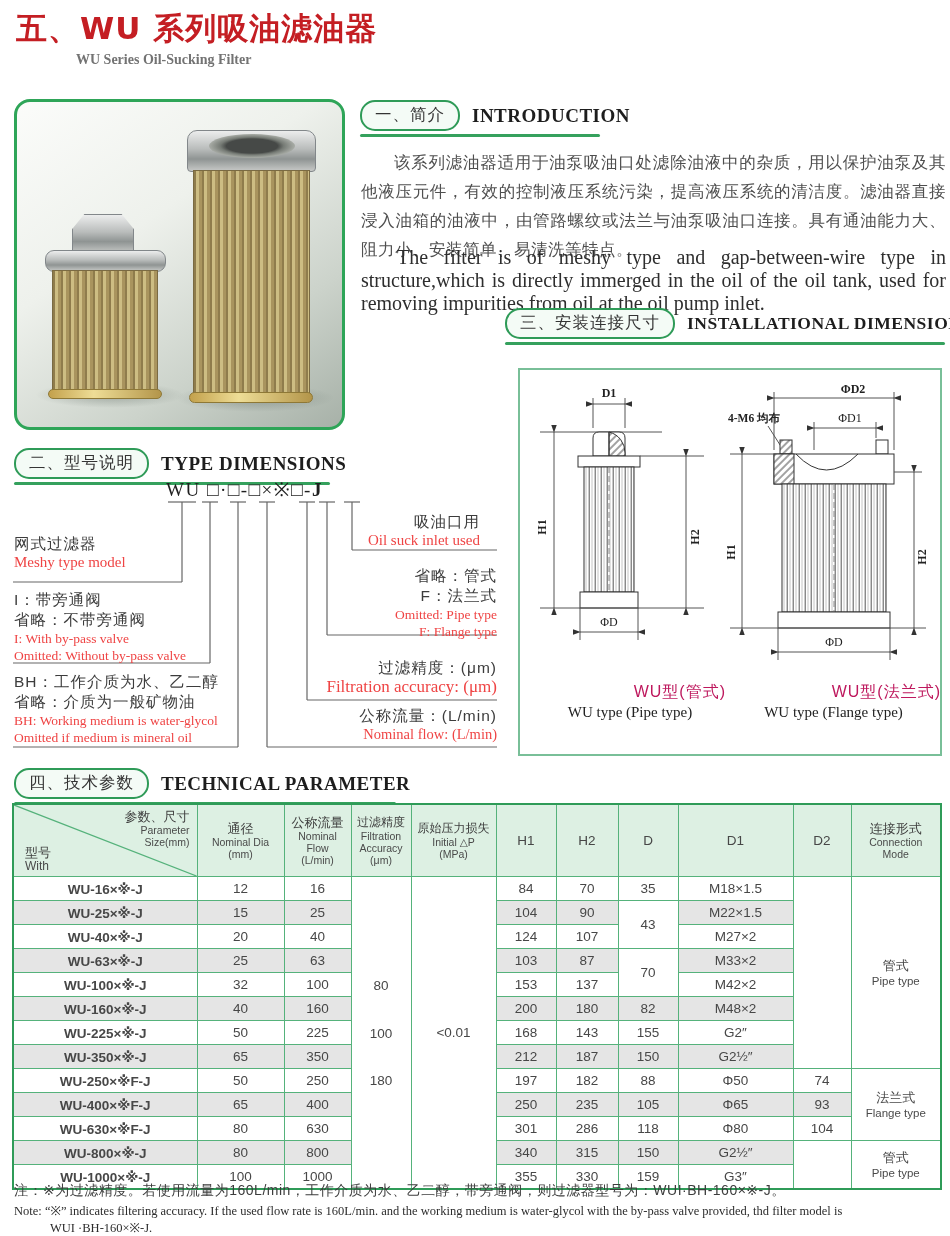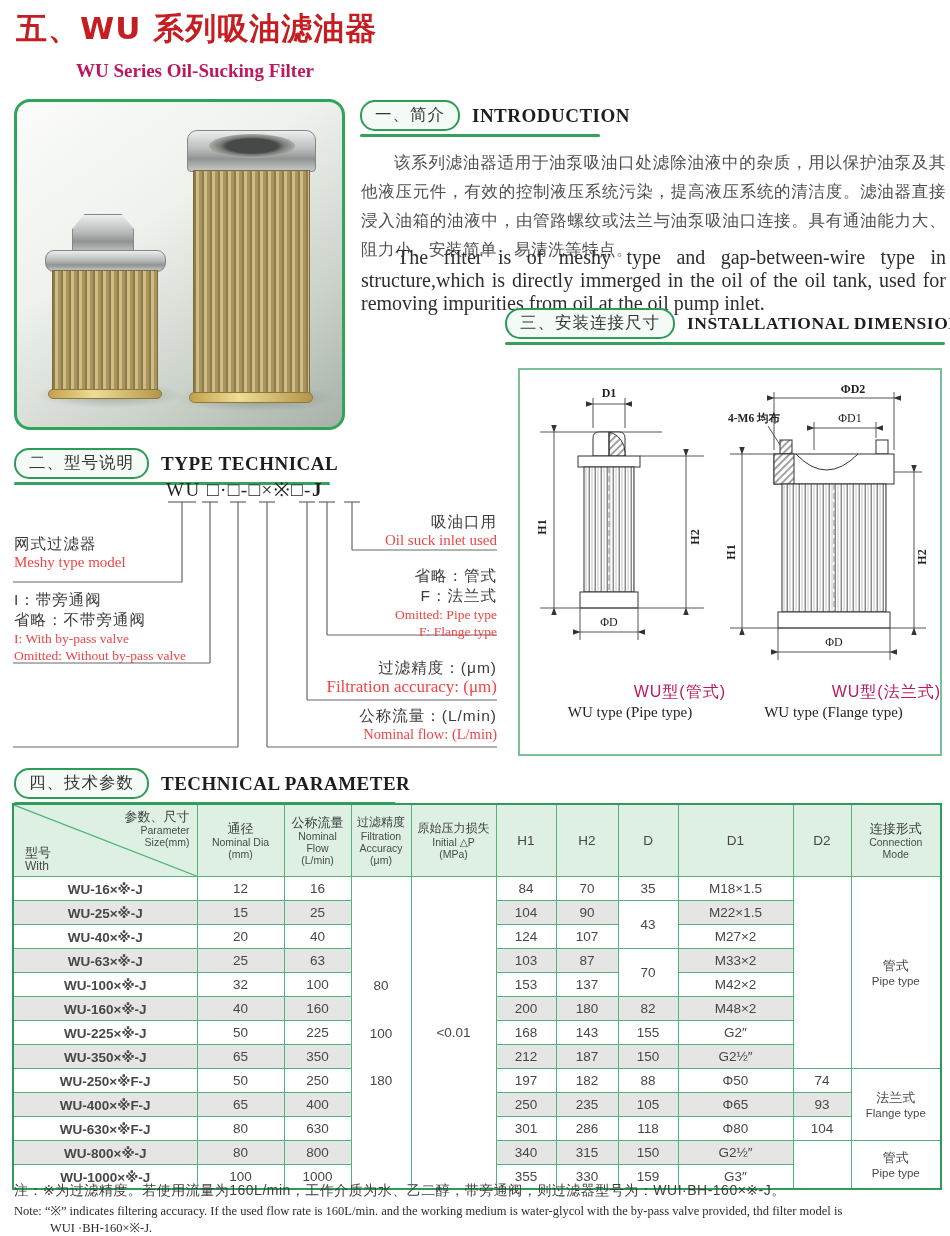--- a/index.html
+++ b/index.html
@@ -2,21 +2,21 @@
 <html><head>
 <meta charset="utf-8">
 <style>
   html,body{margin:0;padding:0;background:#fff;}
   .page{position:relative;width:950px;height:1236px;background:#fff;overflow:hidden;
         font-family:"Liberation Sans","DejaVu Sans",sans-serif;color:#3f3f3f;}
   .abs{position:absolute;}
 
   
   .title-zh{font-size:31px;font-weight:bold;color:#c41e23;letter-spacing:1px;font-family:"DejaVu Sans",sans-serif;}
-  .title-en{margin-left:60px;margin-top:10px;font-size:19px;font-weight:bold;color:#be185d;
+  .title-en{margin-left:60px;margin-top:2px;font-size:14px;font-weight:bold;color:#737373;
             font-family:"Liberation Serif","DejaVu Serif",serif;}
 
   
   .sec{white-space:nowrap;}
   .badge{display:inline-block;border:2px solid #2f9b58;border-radius:15px;background:#f4fbf6;
          padding:2px 13px 3px;font-size:16.5px;color:#343434;letter-spacing:1px;vertical-align:middle;}
   .sec-title{display:inline-block;margin-left:12px;font-size:19px;font-weight:bold;color:#1d1d1d;
              font-family:"Liberation Serif","DejaVu Serif",serif;letter-spacing:0.5px;vertical-align:middle;}
   .sec-line{height:3px;background:#35a15d;margin-top:3px;border-radius:2px;}
 
@@ -207,21 +207,21 @@
       <text x="108" y="264" text-anchor="middle" font-size="12">ΦD</text>
     </svg>
 
     <div class="abs dim-caption-zh" style="left:14px;top:312px;width:192px">WU型(管式)</div>
     <div class="abs dim-caption-en" style="left:14px;top:334px;width:192px">WU type (Pipe type)</div>
     <div class="abs dim-caption-zh" style="left:206px;top:312px;width:215px">WU型(法兰式)</div>
     <div class="abs dim-caption-en" style="left:206px;top:334px;width:215px">WU type (Flange type)</div>
   </div>
 
   <div class="abs sec" style="left:14px;top:448px;width:440px">
-    <span class="badge">二、型号说明</span><span class="sec-title">TYPE TECHNICAL</span>
+    <span class="badge">二、型号说明</span><span class="sec-title">TYPE DIMENSIONS</span>
     <div class="sec-line" style="width:316px"></div>
   </div>
 
   <div class="abs" style="left:0;top:478px;width:500px;height:290px">
     <svg class="abs" style="left:0;top:0" width="500" height="290" viewBox="0 0 500 290">
       <g stroke="#666" stroke-width="1.2" fill="none">
         <line x1="168" y1="24" x2="196" y2="24"></line>
           <line x1="202" y1="24" x2="218" y2="24"></line>
         <line x1="230" y1="24" x2="246" y2="24"></line>
           <line x1="259" y1="24" x2="275" y2="24"></line>
@@ -252,22 +252,28 @@
       <div class="td-en" style="font-size:15px">Meshy type model</div>
     </div>
 
     <div class="abs" style="left:14px;top:112px">
       <div class="td-zh">I：带旁通阀</div>
       <div class="td-zh">省略：不带旁通阀</div>
       <div class="td-en">I: With by-pass valve</div>
       <div class="td-en">Omitted: Without by-pass valve</div>
     </div>
 
-
-    <div class="abs td-right" style="right:3px;top:34px">
+    <div class="abs" style="left:14px;top:194px">
+      <div class="td-zh">BH：工作介质为水、乙二醇</div>
+      <div class="td-zh">省略：介质为一般矿物油</div>
+      <div class="td-en">BH: Working medium is water-glycol</div>
+      <div class="td-en">Omitted if medium is mineral oil</div>
+    </div>
+
+    <div class="abs td-right" style="right:20px;top:34px">
       <div class="td-zh">吸油口用</div>
       <div class="td-en" style="font-size:15px">Oil suck inlet used</div>
     </div>
 
     <div class="abs td-right" style="right:3px;top:88px">
       <div class="td-zh">省略：管式</div>
       <div class="td-zh">F：法兰式</div>
       <div class="td-en">Omitted: Pipe type</div>
       <div class="td-en">F: Flange type</div>
     </div>

